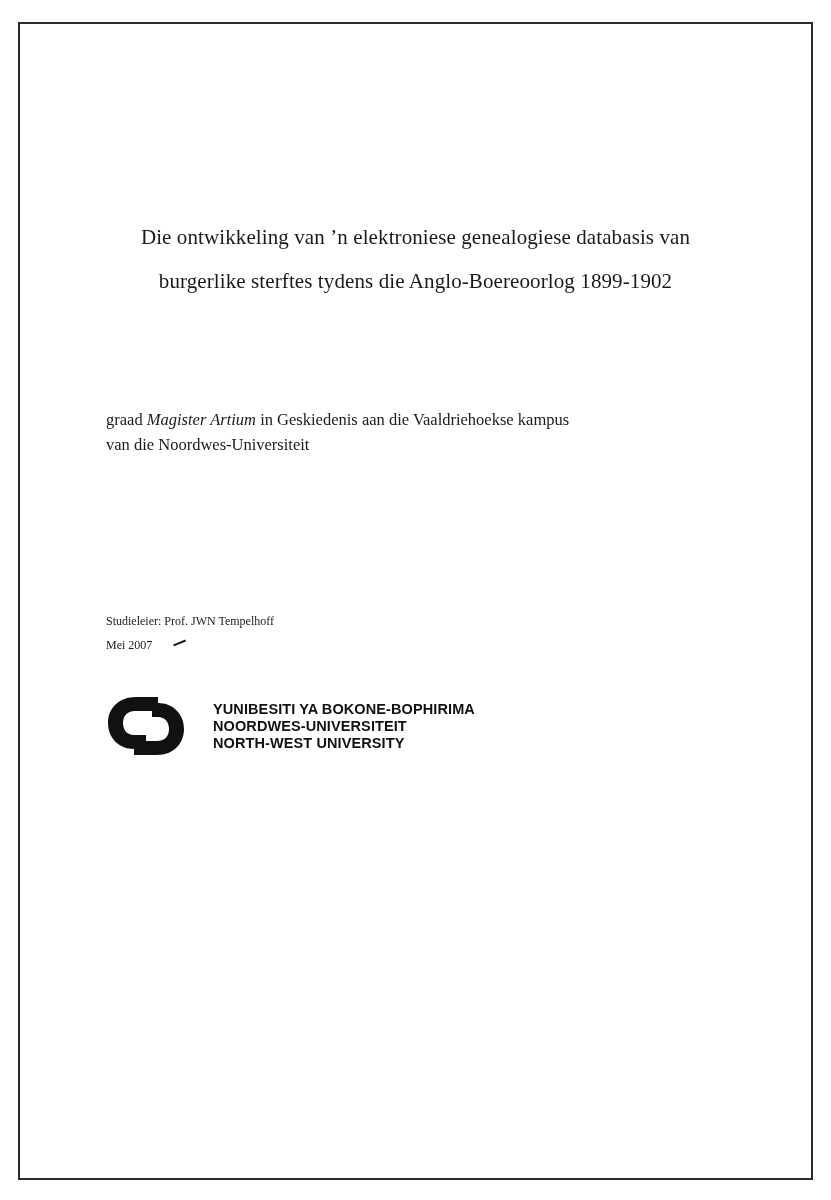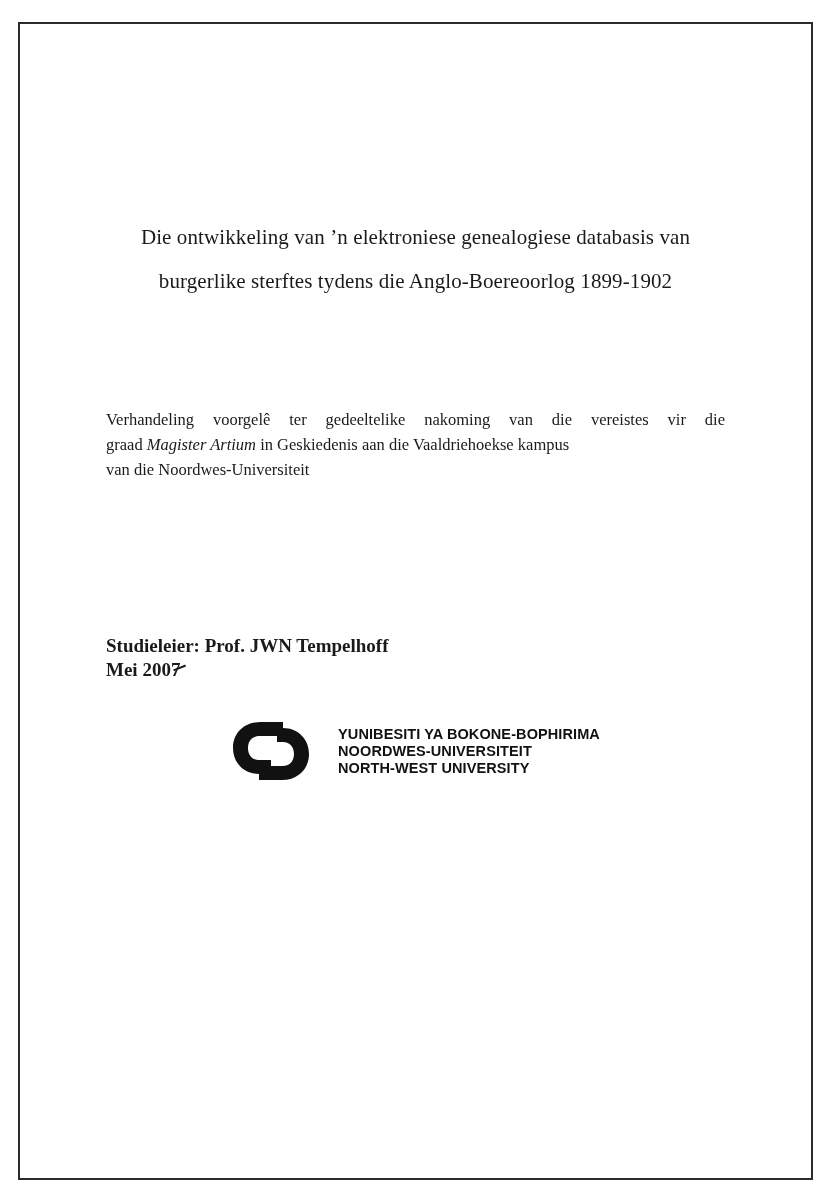--- a/index.html
+++ b/index.html
@@ -73,44 +73,42 @@
     text-align-last: justify;
   }
   .abstract-block .l2,
   .abstract-block .l3 {
     display: block;
   }
   .abstract-block em {
   }
   .supervisor-block {
     margin-top: 152px;
-    font-size: 19px;
+    font-size: 12px;
     line-height: 24px;
-    font-weight: bold;
   }
   .supervisor-block div {
     display: block;
   }
   .date-line {
     position: relative;
   }
   .date-line .strike {
     position: absolute;
     left: 67px;
     top: 9px;
     width: 13px;
     height: 1.5px;
     background: #1a1a1a;
     transform: rotate(-22deg);
   }
   .logo-row {
     margin-top: 38px;
     display: flex;
     align-items: center;
-    justify-content: center;
     gap: 25px;
   }
   .logo-mark {
     width: 82px;
     height: 62px;
     flex: 0 0 auto;
   }
   .logo-text {
     font-family: "Liberation Sans", sans-serif;
     font-size: 14.5px;
@@ -133,21 +131,20 @@
   <div class="content">
 
     <div class="title-block">
       <span class="title-line">Die ontwikkeling van ’n elektroniese genealogiese databasis van</span>
       <span class="title-line">burgerlike sterftes tydens die Anglo-Boereoorlog 1899-1902</span>
     </div>
 
 
 
     <div class="abstract-block">
-      <span class="l1">Verhandeling voorgelê ter gedeeltelike nakoming van die vereistes vir die</span>
       <span class="l2"><span>graad </span><em>Magister Artium</em><span> in Geskiedenis aan die Vaaldriehoekse kampus</span></span>
       <span class="l3">van die Noordwes-Universiteit</span>
     </div>
 
     <div class="supervisor-block">
       <div>Studieleier: Prof. JWN Tempelhoff</div>
       <div class="date-line">
         <span>Mei 2007</span>
         <span class="strike"></span>
       </div>

